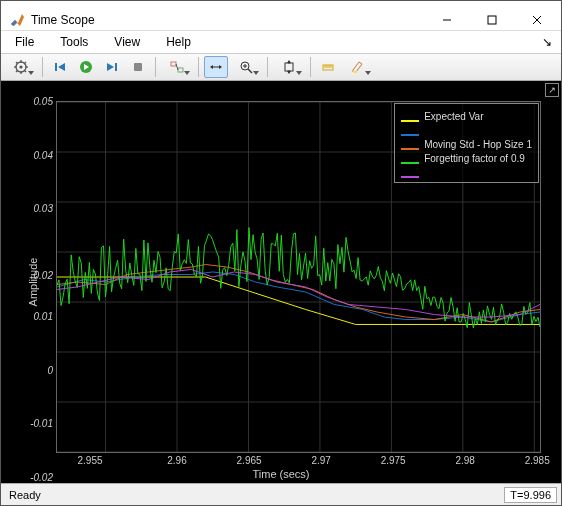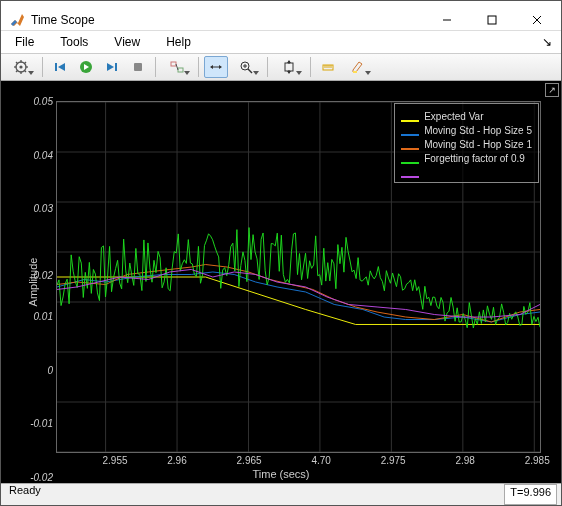--- a/index.html
+++ b/index.html
@@ -23,21 +23,21 @@
 .plot-inner canvas, .plot-inner svg { position: absolute; left: 0; top: 0; width: 100%; height: 100%; }
 .ylabel { position: absolute; left: 8px; top: 50%; transform: translateY(-50%) rotate(-90deg); transform-origin: center; color: #ccc; font-size: 11px; }
 .xlabel { position: absolute; bottom: 3px; left: 50%; transform: translateX(-50%); color: #ccc; font-size: 11px; }
 .tick { position: absolute; color: #ccc; font-size: 10px; }
 .ticky { right: calc(100% - 52px); transform: translateY(-50%); text-align: right; width: 40px; font-style: italic; }
 .tickx { top: calc(100% - 28px); transform: translateX(-50%); }
 .legend { position: absolute; right: 22px; top: 22px; background: rgba(0,0,0,.65); border: 1px solid #888; padding: 4px 6px; font-size: 10px; color: #ddd; }
 .legend .lrow { display: flex; align-items: flex-end; gap: 5px; height: 14px; }
 .legend .swatch { width: 18px; height: 2px; }
 .maxbtn { position: absolute; right: 2px; top: 2px; width: 14px; height: 14px; border: 1px solid #888; display: flex; align-items: center; justify-content: center; color: #ccc; font-size: 9px; }
-.statusbar { height: 22px; border-top: 1px solid #aaa; display: flex; padding: 0 4px; background: #f0f0f0; font-size: 11px; }
+.statusbar { height: 22px; border-top: 1px solid #aaa; display: flex; align-items: center; padding: 0 4px; background: #f0f0f0; font-size: 11px; }
 .statusbar .stat { padding: 0 4px; }
 .statusbar .spacer { flex: 1; }
 .statusbar .box { border: 1px solid #aaa; padding: 1px 5px; background: #fff; margin-left: 2px; }
 </style>
 </head>
 <body>
 
 <div class="titlebar">
   <span class="icon">
     <svg viewBox="0 0 16 16">
@@ -203,36 +203,35 @@
       <div class="tick ticky" style="top: 396px;">-0.02</div>
       <div class="tick ticky" style="top: 342.286px;">-0.01</div>
       <div class="tick ticky" style="top: 288.571px;">0</div>
       <div class="tick ticky" style="top: 234.857px;">0.01</div>
       <div class="tick ticky" style="top: 194px;">0.02</div>
       <div class="tick ticky" style="top: 127.429px;">0.03</div>
       <div class="tick ticky" style="top: 73.7143px;">0.04</div>
       <div class="tick ticky" style="top: 20px;">0.05</div>
     </div>
   <div id="xticks">
-      <div class="tick tickx" style="left: 114px;">2.955</div>
+      <div class="tick tickx" style="left: 89px;">2.955</div>
       <div class="tick tickx" style="left: 176.03px;">2.96</div>
       <div class="tick tickx" style="left: 248.071px;">2.965</div>
-      <div class="tick tickx" style="left: 320.112px;">4.70</div>
+      <div class="tick tickx" style="left: 320.112px;">2.97</div>
       <div class="tick tickx" style="left: 392.154px;">2.975</div>
       <div class="tick tickx" style="left: 464.195px;">2.98</div>
       <div class="tick tickx" style="left: 536.237px;">2.985</div>
     </div>
   <div class="legend">
       <div class="lrow">
         <span class="swatch" style="background:#f5f50a"></span>
         <span>Expected Var</span>
       </div>
       <div class="lrow">
         <span class="swatch" style="background:#1875d1"></span>
-        <span>Moving Std - Hop Size 5</span>
       </div>
       <div class="lrow">
         <span class="swatch" style="background:#e06a1a"></span>
         <span>Moving Std - Hop Size 1</span>
       </div>
       <div class="lrow">
         <span class="swatch" style="background:#1edc1e"></span>
         <span>Forgetting factor of 0.9</span>
       </div>
       <div class="lrow">

